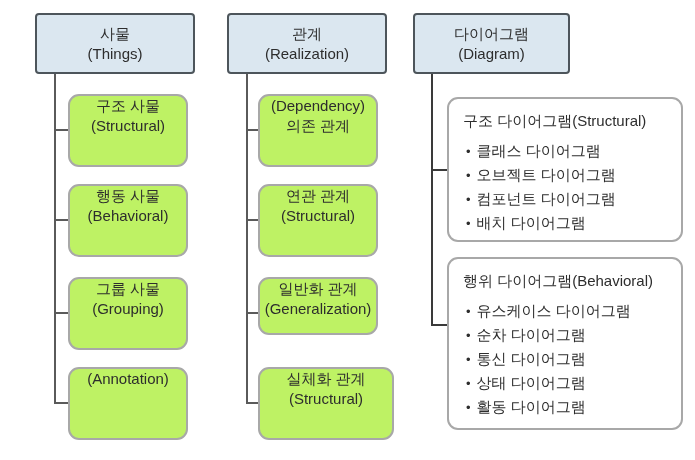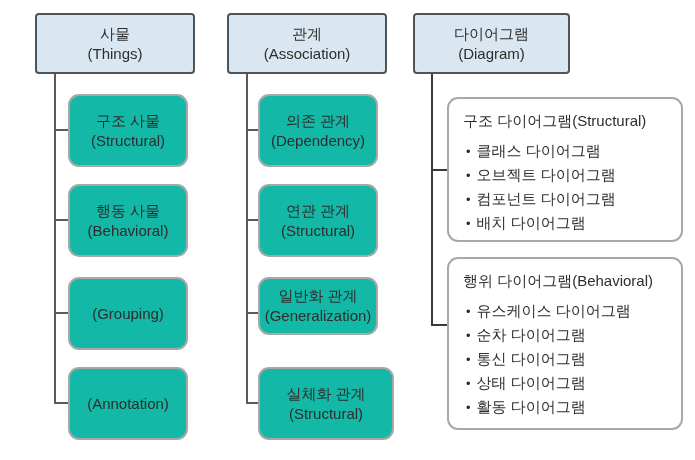--- a/index.html
+++ b/index.html
@@ -26,27 +26,27 @@
     align-items: center;
     justify-content: center;
     text-align: center;
     font-size: 15px;
     line-height: 20px;
   }
 
   
   .child-box {
     position: absolute;
-    background: #14b8a6;
+    background: #bef264;
     border: 2px solid #a8a8a8;
     border-radius: 11px;
     display: flex;
     flex-direction: column;
     align-items: center;
-    justify-content: center;
+    justify-content: flex-start;
     text-align: center;
     font-size: 15px;
     line-height: 20px;
   }
 
   
   .group-box {
     position: absolute;
     background: #ffffff;
     border: 2px solid #a8a8a8;
@@ -92,40 +92,41 @@
 
   <div class="child-box" style="left:68px; top:94px; width:120px; height:73px">
     <div>구조 사물</div>
     <div>(Structural)</div>
   </div>
   <div class="child-box" style="left:68px; top:184px; width:120px; height:73px">
     <div>행동 사물</div>
     <div>(Behavioral)</div>
   </div>
   <div class="child-box" style="left:68px; top:277px; width:120px; height:73px">
+    <div>그룹 사물</div>
     <div>(Grouping)</div>
   </div>
   <div class="child-box" style="left:68px; top:367px; width:120px; height:73px">
     <div>(Annotation)</div>
   </div>
 
   <div class="vline" style="left:246px; top:74px; height:330px"></div>
   <div class="hline" style="left:246px; top:129px; width:12px"></div>
   <div class="hline" style="left:246px; top:219px; width:12px"></div>
   <div class="hline" style="left:246px; top:312px; width:12px"></div>
   <div class="hline" style="left:246px; top:402px; width:12px"></div>
 
   <div class="header-box" style="left:227px; top:13px; width:160px; height:61px">
     <div>관계</div>
-    <div>(Association)</div>
+    <div>(Realization)</div>
   </div>
 
   <div class="child-box" style="left:258px; top:94px; width:120px; height:73px">
+    <div>(Dependency)</div>
     <div>의존 관계</div>
-    <div>(Dependency)</div>
   </div>
   <div class="child-box" style="left:258px; top:184px; width:120px; height:73px">
     <div>연관 관계</div>
     <div>(Structural)</div>
   </div>
   <div class="child-box" style="left:258px; top:277px; width:120px; height:58px">
     <div>일반화 관계</div>
     <div>(Generalization)</div>
   </div>
   <div class="child-box" style="left:258px; top:367px; width:136px; height:73px">

